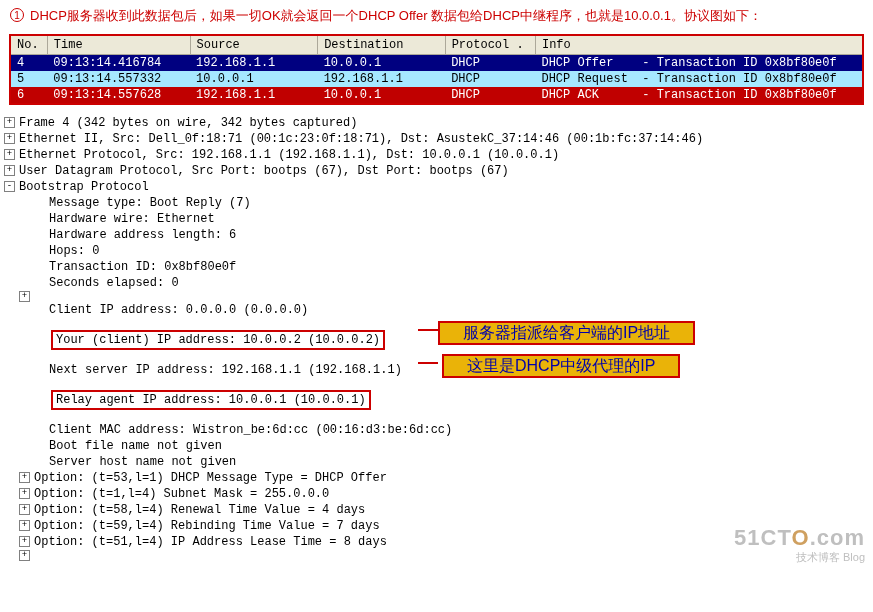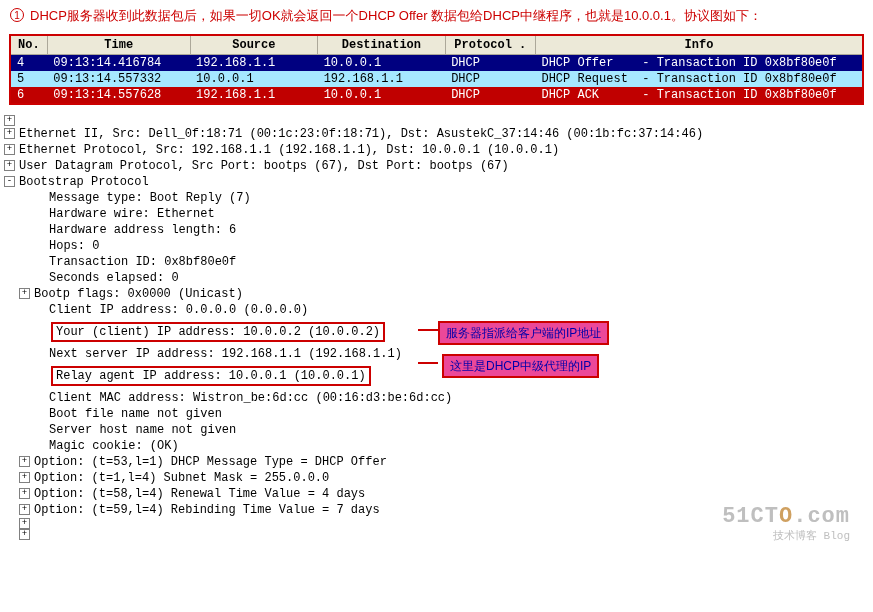--- a/index.html
+++ b/index.html
@@ -1,34 +1,34 @@
 <!DOCTYPE html>
 <html><head>
 <meta charset="utf-8">
 <style>
   *{box-sizing:border-box;margin:0;padding:0}
   body{font-family:"Microsoft YaHei","SimSun",Arial,sans-serif;font-size:12px;background:#fff;width:873px;color:#000;position:relative}
   .top-note{padding:6px 10px 8px 10px;color:#c00;font-size:13px;display:flex;align-items:flex-start;gap:6px}
   .top-note .bullet{display:inline-flex;width:14px;height:14px;border:1px solid #c00;border-radius:50%;align-items:center;justify-content:center;font-size:10px;color:#c00;flex-shrink:0;margin-top:2px}
   .top-note .txt{line-height:1.5}
   .packet-table{border:2px solid #c00;width:calc(100% - 18px);margin:0 9px 6px 9px;font-family:"Courier New",monospace;font-size:12px;border-collapse:collapse}
-  .packet-table th{background:#ece9d8;border:1px solid #aca899;text-align:center;padding:2px 6px;font-weight:bold}
+  .packet-table th{background:#ece9d8;border:1px solid #aca899;text-align:left;padding:2px 6px;font-weight:normal}
   .packet-table td{padding:1px 6px;white-space:pre}
   .row-sel{background:#000080;color:#fff}
   .row-hl{background:#a6e8ff;color:#000}
   .row-red{background:#c00000;color:#fff}
   .row-sel td,.row-hl td,.row-red td{border:none}
   .tree{font-family:"Courier New",monospace;font-size:12px;line-height:16px;padding:4px 0 10px 4px;color:#000;position:relative}
   .line{white-space:pre;display:flex;align-items:center}
   .tog{display:inline-flex;width:11px;height:11px;border:1px solid #808080;align-items:center;justify-content:center;font-size:9px;color:#000;background:#fff;margin-right:4px;flex-shrink:0;line-height:1}
   .ind{display:inline-block}
-  .redbox{border:2px solid #c00;padding:0 3px;margin:4px 2px;display:inline-block}
-  .callout{position:absolute;border:2px solid #c00;background:#ec4899;color:#00a;padding:2px 6px;font-family:"SimSun",Arial;font-size:12px}
+  .redbox{border:2px solid #c00;padding:0 3px;margin:12px 2px;display:inline-block}
+  .callout{position:absolute;border:2px solid #c00;background:#eab308;color:#00a;padding:2px 23px;font-family:"SimSun",Arial;font-size:16px}
   .callout-line{position:absolute;height:2px;background:#c00}
-  .watermark{position:absolute;right:23px;bottom:6px;color:#bfbfbf;font-family:Liberation Mono, monospace;text-align:right;font-size:11px;line-height:1.2;pointer-events:none}
+  .watermark{position:absolute;right:8px;bottom:6px;color:#bfbfbf;font-family:Liberation Sans, sans-serif;text-align:right;font-size:11px;line-height:1.2;pointer-events:none}
   .watermark .big{font-size:22px;font-weight:bold;letter-spacing:1px;white-space:nowrap}
   .watermark .big .o{color:#cfa060}
 </style>
 </head>
 <body>
 
 <div class="top-note">
   <span class="bullet">1</span>
   <span class="txt">DHCP服务器收到此数据包后，如果一切OK就会返回一个DHCP Offer 数据包给DHCP中继程序，也就是10.0.0.1。协议图如下：</span>
 </div>
@@ -70,44 +70,43 @@
         <td>DHCP ACK      - Transaction ID 0x8bf80e0f</td>
       </tr>
     </tbody>
 </table>
 
 <div class="tree" id="tree">
   <div class="callout" style="top:210px;left:438px">服务器指派给客户端的IP地址</div>
   <div class="callout-line" style="top:218px;left:418px;width:20px"></div>
   <div class="callout" style="top:243px;left:442px">这里是DHCP中级代理的IP</div>
   <div class="callout-line" style="top:251px;left:418px;width:20px"></div>
-<div class="line"><span class="ind" style="width: 0px;"></span><span class="tog">+</span></div>
+<div class="line"><span class="ind" style="width: 0px;"></span><span class="tog">+</span><span>Frame 4 (342 bytes on wire, 342 bytes captured)</span></div>
     <div class="line"><span class="ind" style="width: 0px;"></span><span class="tog">+</span><span>Ethernet II, Src: Dell_0f:18:71 (00:1c:23:0f:18:71), Dst: AsustekC_37:14:46 (00:1b:fc:37:14:46)</span></div>
     <div class="line"><span class="ind" style="width: 0px;"></span><span class="tog">+</span><span>Ethernet Protocol, Src: 192.168.1.1 (192.168.1.1), Dst: 10.0.0.1 (10.0.0.1)</span></div>
     <div class="line"><span class="ind" style="width: 0px;"></span><span class="tog">+</span><span>User Datagram Protocol, Src Port: bootps (67), Dst Port: bootps (67)</span></div>
     <div class="line"><span class="ind" style="width: 0px;"></span><span class="tog">-</span><span>Bootstrap Protocol</span></div>
     <div class="line"><span class="ind" style="width: 30px;"></span><span class="ind" style="width: 15px;"></span><span>Message type: Boot Reply (7)</span></div>
     <div class="line"><span class="ind" style="width: 30px;"></span><span class="ind" style="width: 15px;"></span><span>Hardware wire: Ethernet</span></div>
     <div class="line"><span class="ind" style="width: 30px;"></span><span class="ind" style="width: 15px;"></span><span>Hardware address length: 6</span></div>
     <div class="line"><span class="ind" style="width: 30px;"></span><span class="ind" style="width: 15px;"></span><span>Hops: 0</span></div>
     <div class="line"><span class="ind" style="width: 30px;"></span><span class="ind" style="width: 15px;"></span><span>Transaction ID: 0x8bf80e0f</span></div>
     <div class="line"><span class="ind" style="width: 30px;"></span><span class="ind" style="width: 15px;"></span><span>Seconds elapsed: 0</span></div>
-    <div class="line"><span class="ind" style="width: 15px;"></span><span class="tog">+</span><span>Bootp flags: 0x0000 (Unicast)</span></div>
+    <div class="line"><span class="ind" style="width: 15px;"></span><span class="tog">+</span></div>
     <div class="line"><span class="ind" style="width: 30px;"></span><span class="ind" style="width: 15px;"></span><span>Client IP address: 0.0.0.0 (0.0.0.0)</span></div>
     <div class="line"><span class="ind" style="width: 30px;"></span><span class="ind" style="width: 15px;"></span><span class="redbox">Your (client) IP address: 10.0.0.2 (10.0.0.2)</span></div>
     <div class="line"><span class="ind" style="width: 30px;"></span><span class="ind" style="width: 15px;"></span><span>Next server IP address: 192.168.1.1 (192.168.1.1)</span></div>
     <div class="line"><span class="ind" style="width: 30px;"></span><span class="ind" style="width: 15px;"></span><span class="redbox">Relay agent IP address: 10.0.0.1 (10.0.0.1)</span></div>
     <div class="line"><span class="ind" style="width: 30px;"></span><span class="ind" style="width: 15px;"></span><span>Client MAC address: Wistron_be:6d:cc (00:16:d3:be:6d:cc)</span></div>
     <div class="line"><span class="ind" style="width: 30px;"></span><span class="ind" style="width: 15px;"></span><span>Boot file name not given</span></div>
     <div class="line"><span class="ind" style="width: 30px;"></span><span class="ind" style="width: 15px;"></span><span>Server host name not given</span></div>
-    <div class="line"><span class="ind" style="width: 30px;"></span><span class="ind" style="width: 15px;"></span><span>Magic cookie: (OK)</span></div>
     <div class="line"><span class="ind" style="width: 15px;"></span><span class="tog">+</span><span>Option: (t=53,l=1) DHCP Message Type = DHCP Offer</span></div>
     <div class="line"><span class="ind" style="width: 15px;"></span><span class="tog">+</span><span>Option: (t=1,l=4) Subnet Mask = 255.0.0.0</span></div>
     <div class="line"><span class="ind" style="width: 15px;"></span><span class="tog">+</span><span>Option: (t=58,l=4) Renewal Time Value = 4 days</span></div>
     <div class="line"><span class="ind" style="width: 15px;"></span><span class="tog">+</span><span>Option: (t=59,l=4) Rebinding Time Value = 7 days</span></div>
-    <div class="line"><span class="ind" style="width: 15px;"></span><span class="tog">+</span></div>
+    <div class="line"><span class="ind" style="width: 15px;"></span><span class="tog">+</span><span>Option: (t=51,l=4) IP Address Lease Time = 8 days</span></div>
     <div class="line"><span class="ind" style="width: 15px;"></span><span class="tog">+</span></div>
   </div>
 
 <div class="watermark">
   <div class="big"><span>51CT</span><span class="o">O</span><span>.com</span></div>
   <div>技术博客   Blog</div>
 </div>
 
 </body></html>

